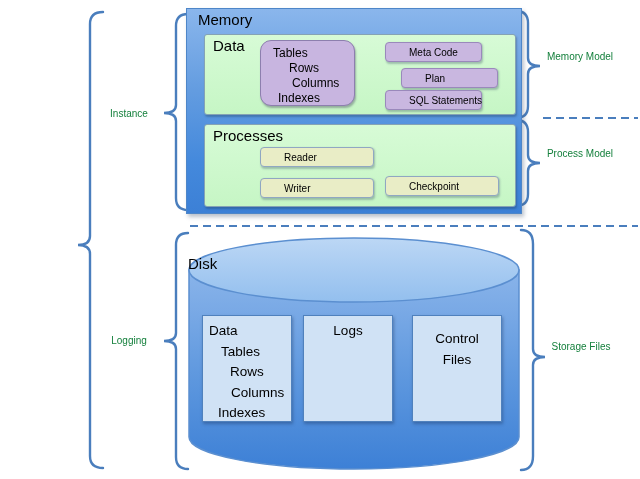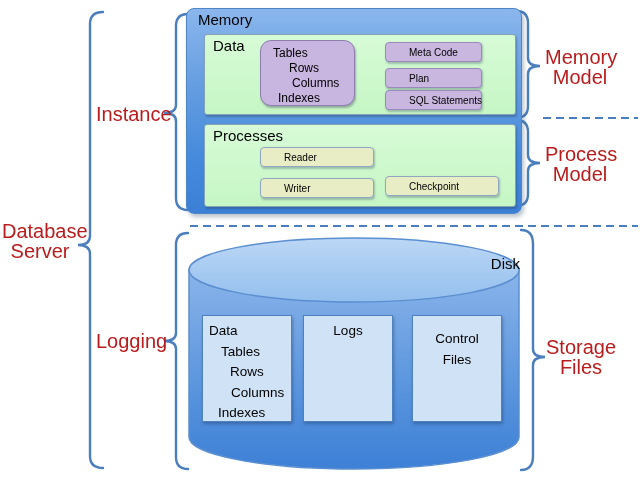--- a/index.html
+++ b/index.html
@@ -1,31 +1,31 @@
 <!DOCTYPE html>
 <html><head>
 <meta charset="utf-8">
 <style>
   html,body{margin:0;padding:0;background:#ffffff;}
   .stage{
     position:relative;width:640px;height:479px;background:#ffffff;overflow:hidden;
     font-family:"Liberation Sans","DejaVu Sans",sans-serif;color:#000;
   }
   .overlay{position:absolute;left:0;top:0;width:640px;height:479px;pointer-events:none;}
-  .lbl{position:absolute;text-align:center;font-size:20px;line-height:20px;color:#b91c1c;}
+  .lbl{position:absolute;text-align:center;font-size:10px;line-height:20px;color:#15803d;}
   .lbl-db-server{left:2px;top:221px;width:76px;}
   .lbl-instance{left:96px;top:104px;width:66px;}
   .lbl-database{left:96px;top:331px;width:66px;}
   .lbl-memory-model{left:545px;top:47px;width:70px;}
   .lbl-process-model{left:545px;top:144px;width:70px;}
   .lbl-storage-model{left:546px;top:337px;width:70px;}
 
   .memory-box{
     position:absolute;left:186px;top:8px;width:334px;height:204px;
-    border-radius:8px;border:1px solid #4e86c8;
+    border-radius:0;border:1px solid #4e86c8;
     background:linear-gradient(180deg,#8ab6ec 0%,#639ce0 40%,#4489dc 75%,#3c80d6 100%);
     box-shadow:2px 3px 4px rgba(60,80,110,.35);
   }
   .box-title{position:absolute;left:11px;top:2px;font-size:15px;color:#000;}
   .green-box{
     position:absolute;left:17px;width:310px;
     background:linear-gradient(180deg,#d7fbd6 0%,#c6f6c5 100%);
     border:1px solid #85a3b4;border-radius:3px;
     box-shadow:1px 2px 2px rgba(30,60,90,.35);
   }
@@ -41,28 +41,28 @@
   }
   .sline{white-space:nowrap;}
   .s0{padding-left:12px;} .s1{padding-left:28px;} .s2{padding-left:31px;} .s3{padding-left:17px;}
 
   .pill{
     position:absolute;width:97px;height:20px;border-radius:4px;
     font-size:10px;display:flex;align-items:center;padding-left:23px;box-sizing:border-box;
     white-space:nowrap;box-shadow:1px 1.5px 2px rgba(40,60,90,.3);
   }
   .purple{background:#c9b7e0;border:1px solid #9a89bb;left:180px;}
-  .p-meta{top:7px;} .p-plan{top:33px;} .p-sql{top:55px;}
+  .p-meta{top:7px;} .p-plan{top:33px;margin-left:16px;} .p-sql{top:55px;}
   .khaki{background:#e9edc6;border:1px solid #90a7c2;width:114px;}
   .k-reader{left:55px;top:22px;} .k-logging{left:180px;top:20px;}
   .k-writer{left:55px;top:53px;} .k-checkpoint{left:180px;top:51px;}
 
   .disk-area{position:absolute;left:188px;top:237px;width:332px;height:233px;}
   .disk-svg{position:absolute;left:0;top:0;}
-  .disk-title{position:absolute;left:0;top:18px;width:100%;text-align:right;font-size:15px;}
+  .disk-title{position:absolute;left:0;top:18px;width:100%;text-align:left;font-size:15px;}
   .store-box{
     position:absolute;top:78px;width:90px;height:107px;box-sizing:border-box;
     background:#d0e2f5;border:1px solid #4f81bd;
     box-shadow:1px 2px 3px rgba(20,40,80,.35);
     font-size:13.5px;line-height:20.5px;padding-top:5px;
   }
   .b1{left:14px;} .b2{left:115px;} .b3{left:224px;}
   .d0{padding-left:6px;} .d1{padding-left:18px;} .d2{padding-left:27px;}
   .d3{padding-left:28px;} .d4{padding-left:15px;}
   .center-line{text-align:center;width:100%;}
@@ -81,21 +81,20 @@
       <path d="M516 11 Q528 11 528 23 L528 58 Q528 66 540 66 Q528 66 528 74 L528 106 Q528 118 516 118"></path>
       <path d="M516 120 Q528 120 528 132 L528 155 Q528 163 540 163 Q528 163 528 171 L528 194 Q528 206 516 206"></path>
       <path d="M521 230 Q533 230 533 244 L533 349 Q533 357 545 357 Q533 357 533 365 L533 456 Q533 470 521 470"></path>
     </g>
     <g stroke="#4a7ebd" stroke-width="2.2" stroke-dasharray="8 5">
       <line x1="543" y1="118" x2="638" y2="118"></line>
       <line x1="190" y1="226" x2="638" y2="226"></line>
     </g>
   </svg>
 
-  <div class="lbl lbl-db-server">Database Server</div>
   <div class="lbl lbl-instance">Instance</div>
   <div class="lbl lbl-database">Logging</div>
   <div class="lbl lbl-memory-model">Memory Model</div>
   <div class="lbl lbl-process-model">Process Model</div>
   <div class="lbl lbl-storage-model">Storage Files</div>
 
   <div class="memory-box">
     <div class="box-title">Memory</div>
 
     <div class="green-box data-box">

